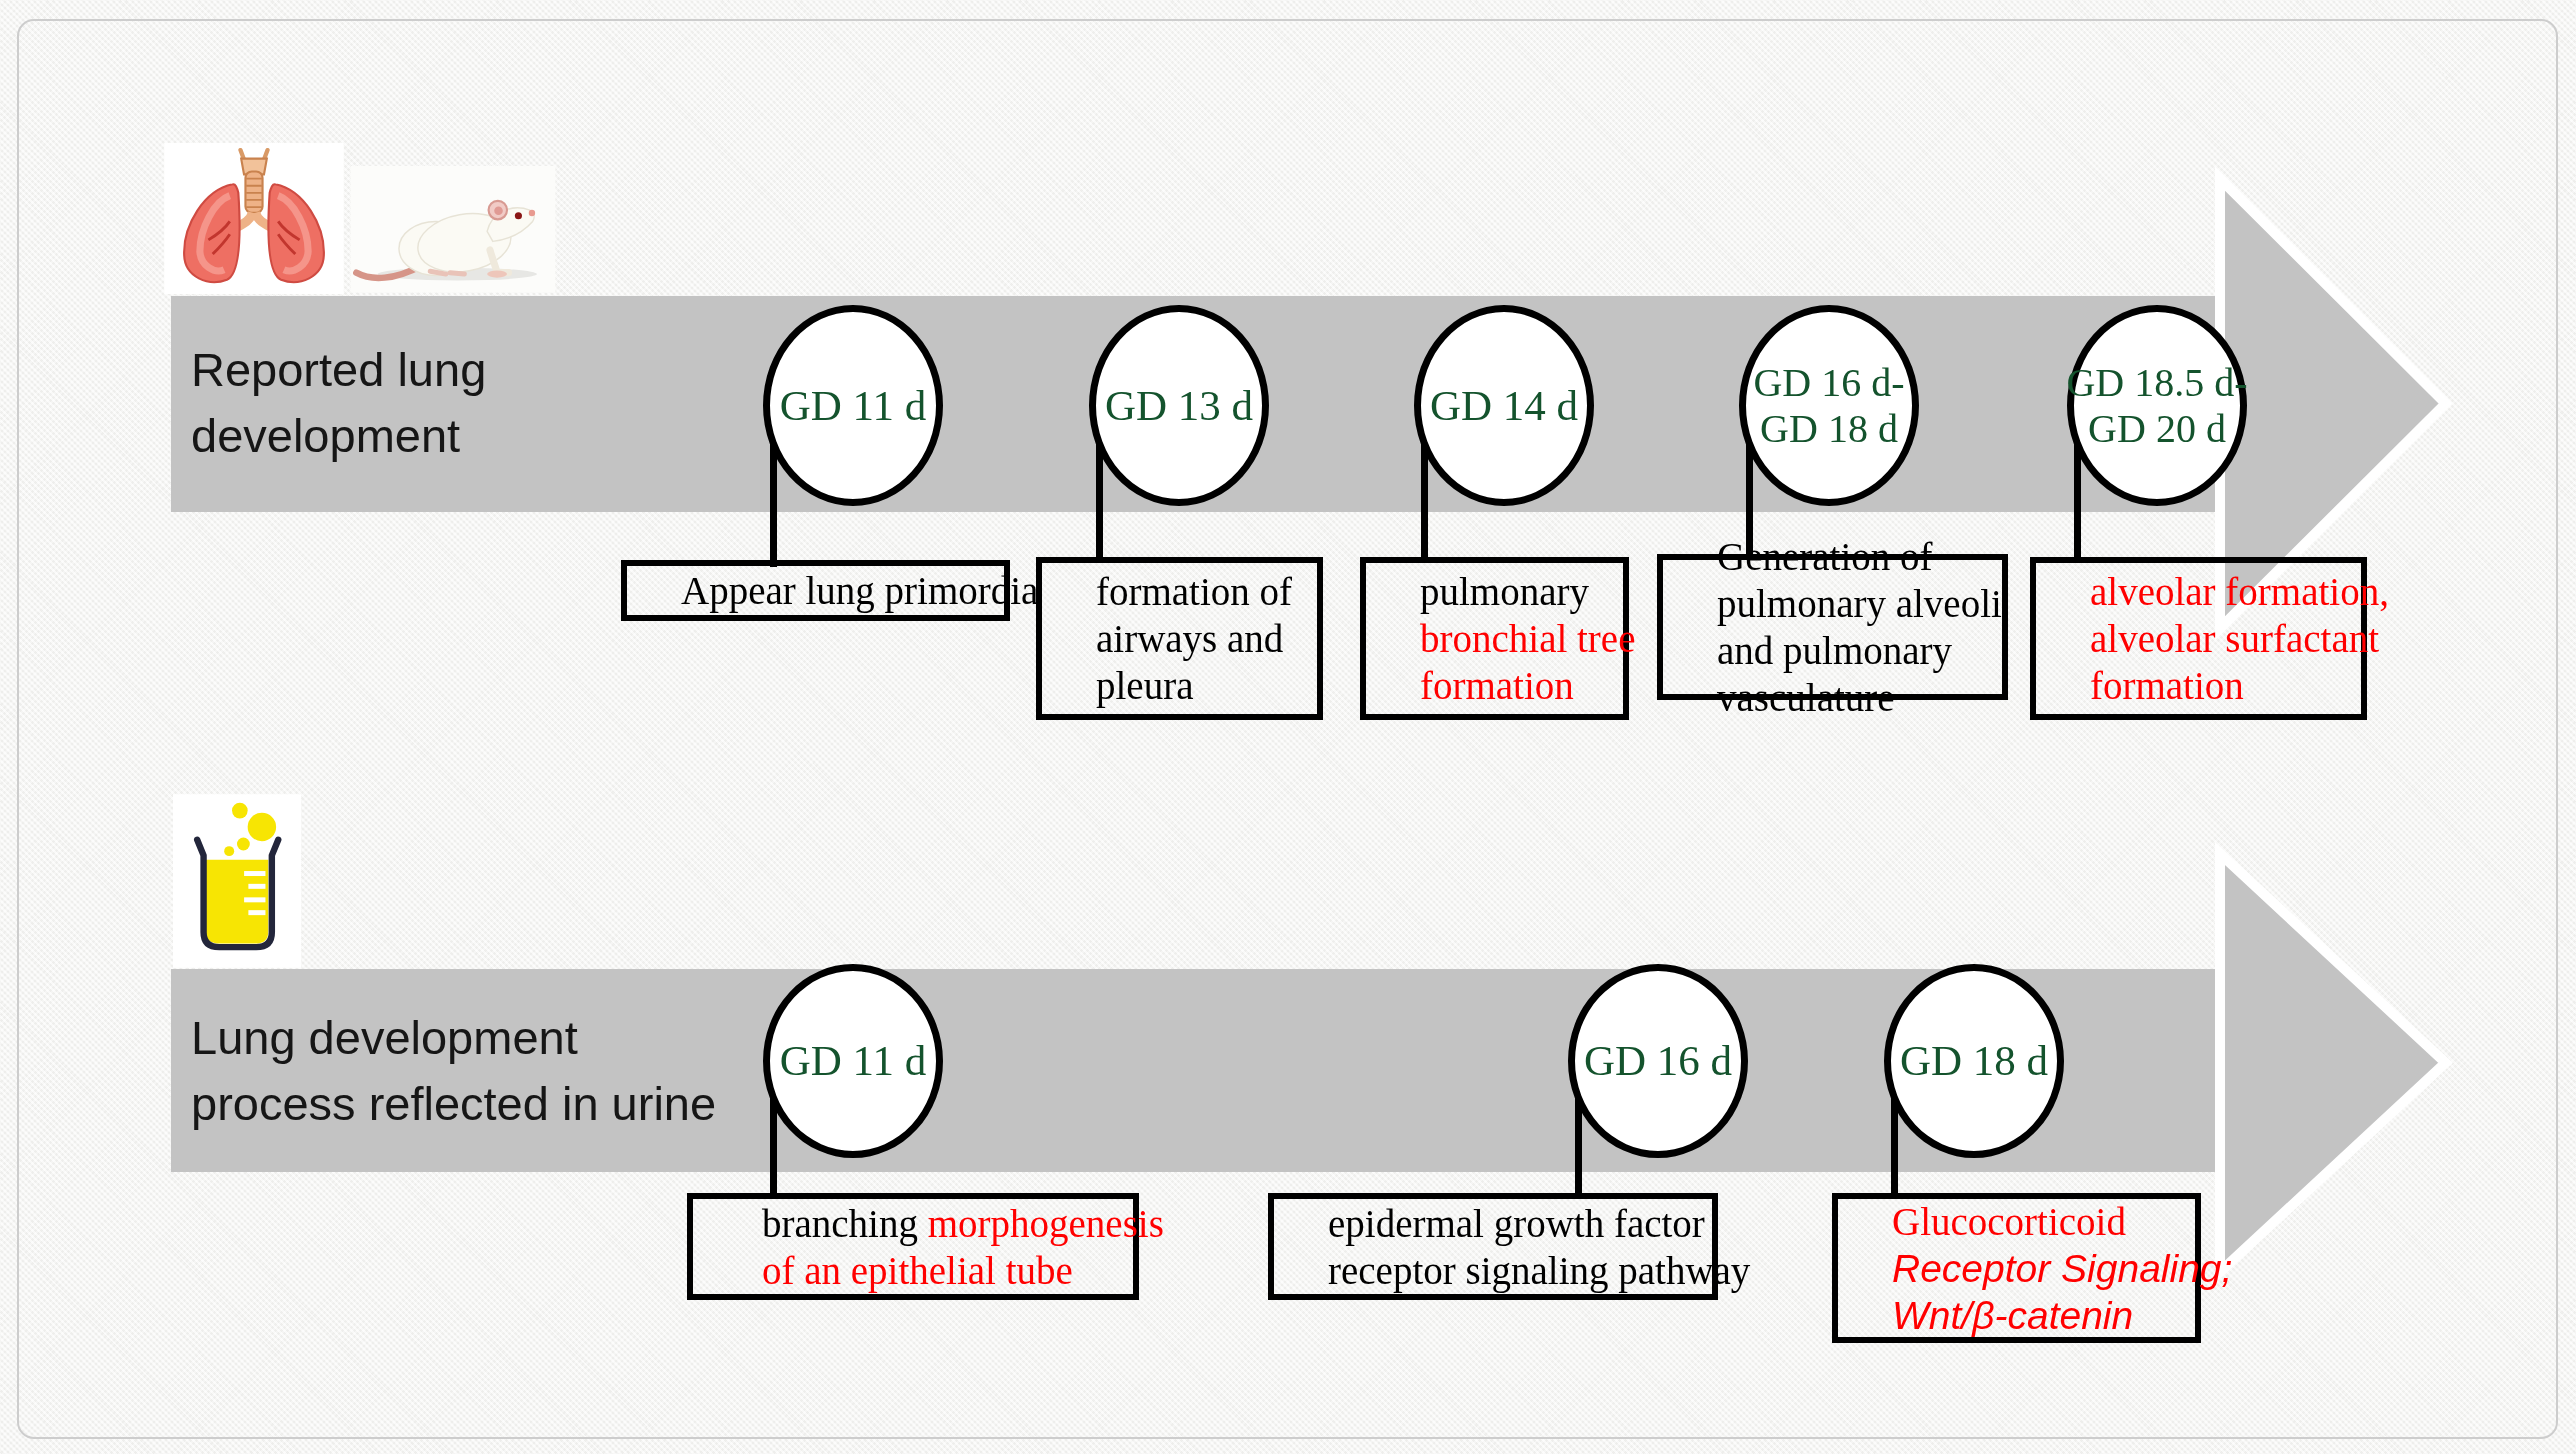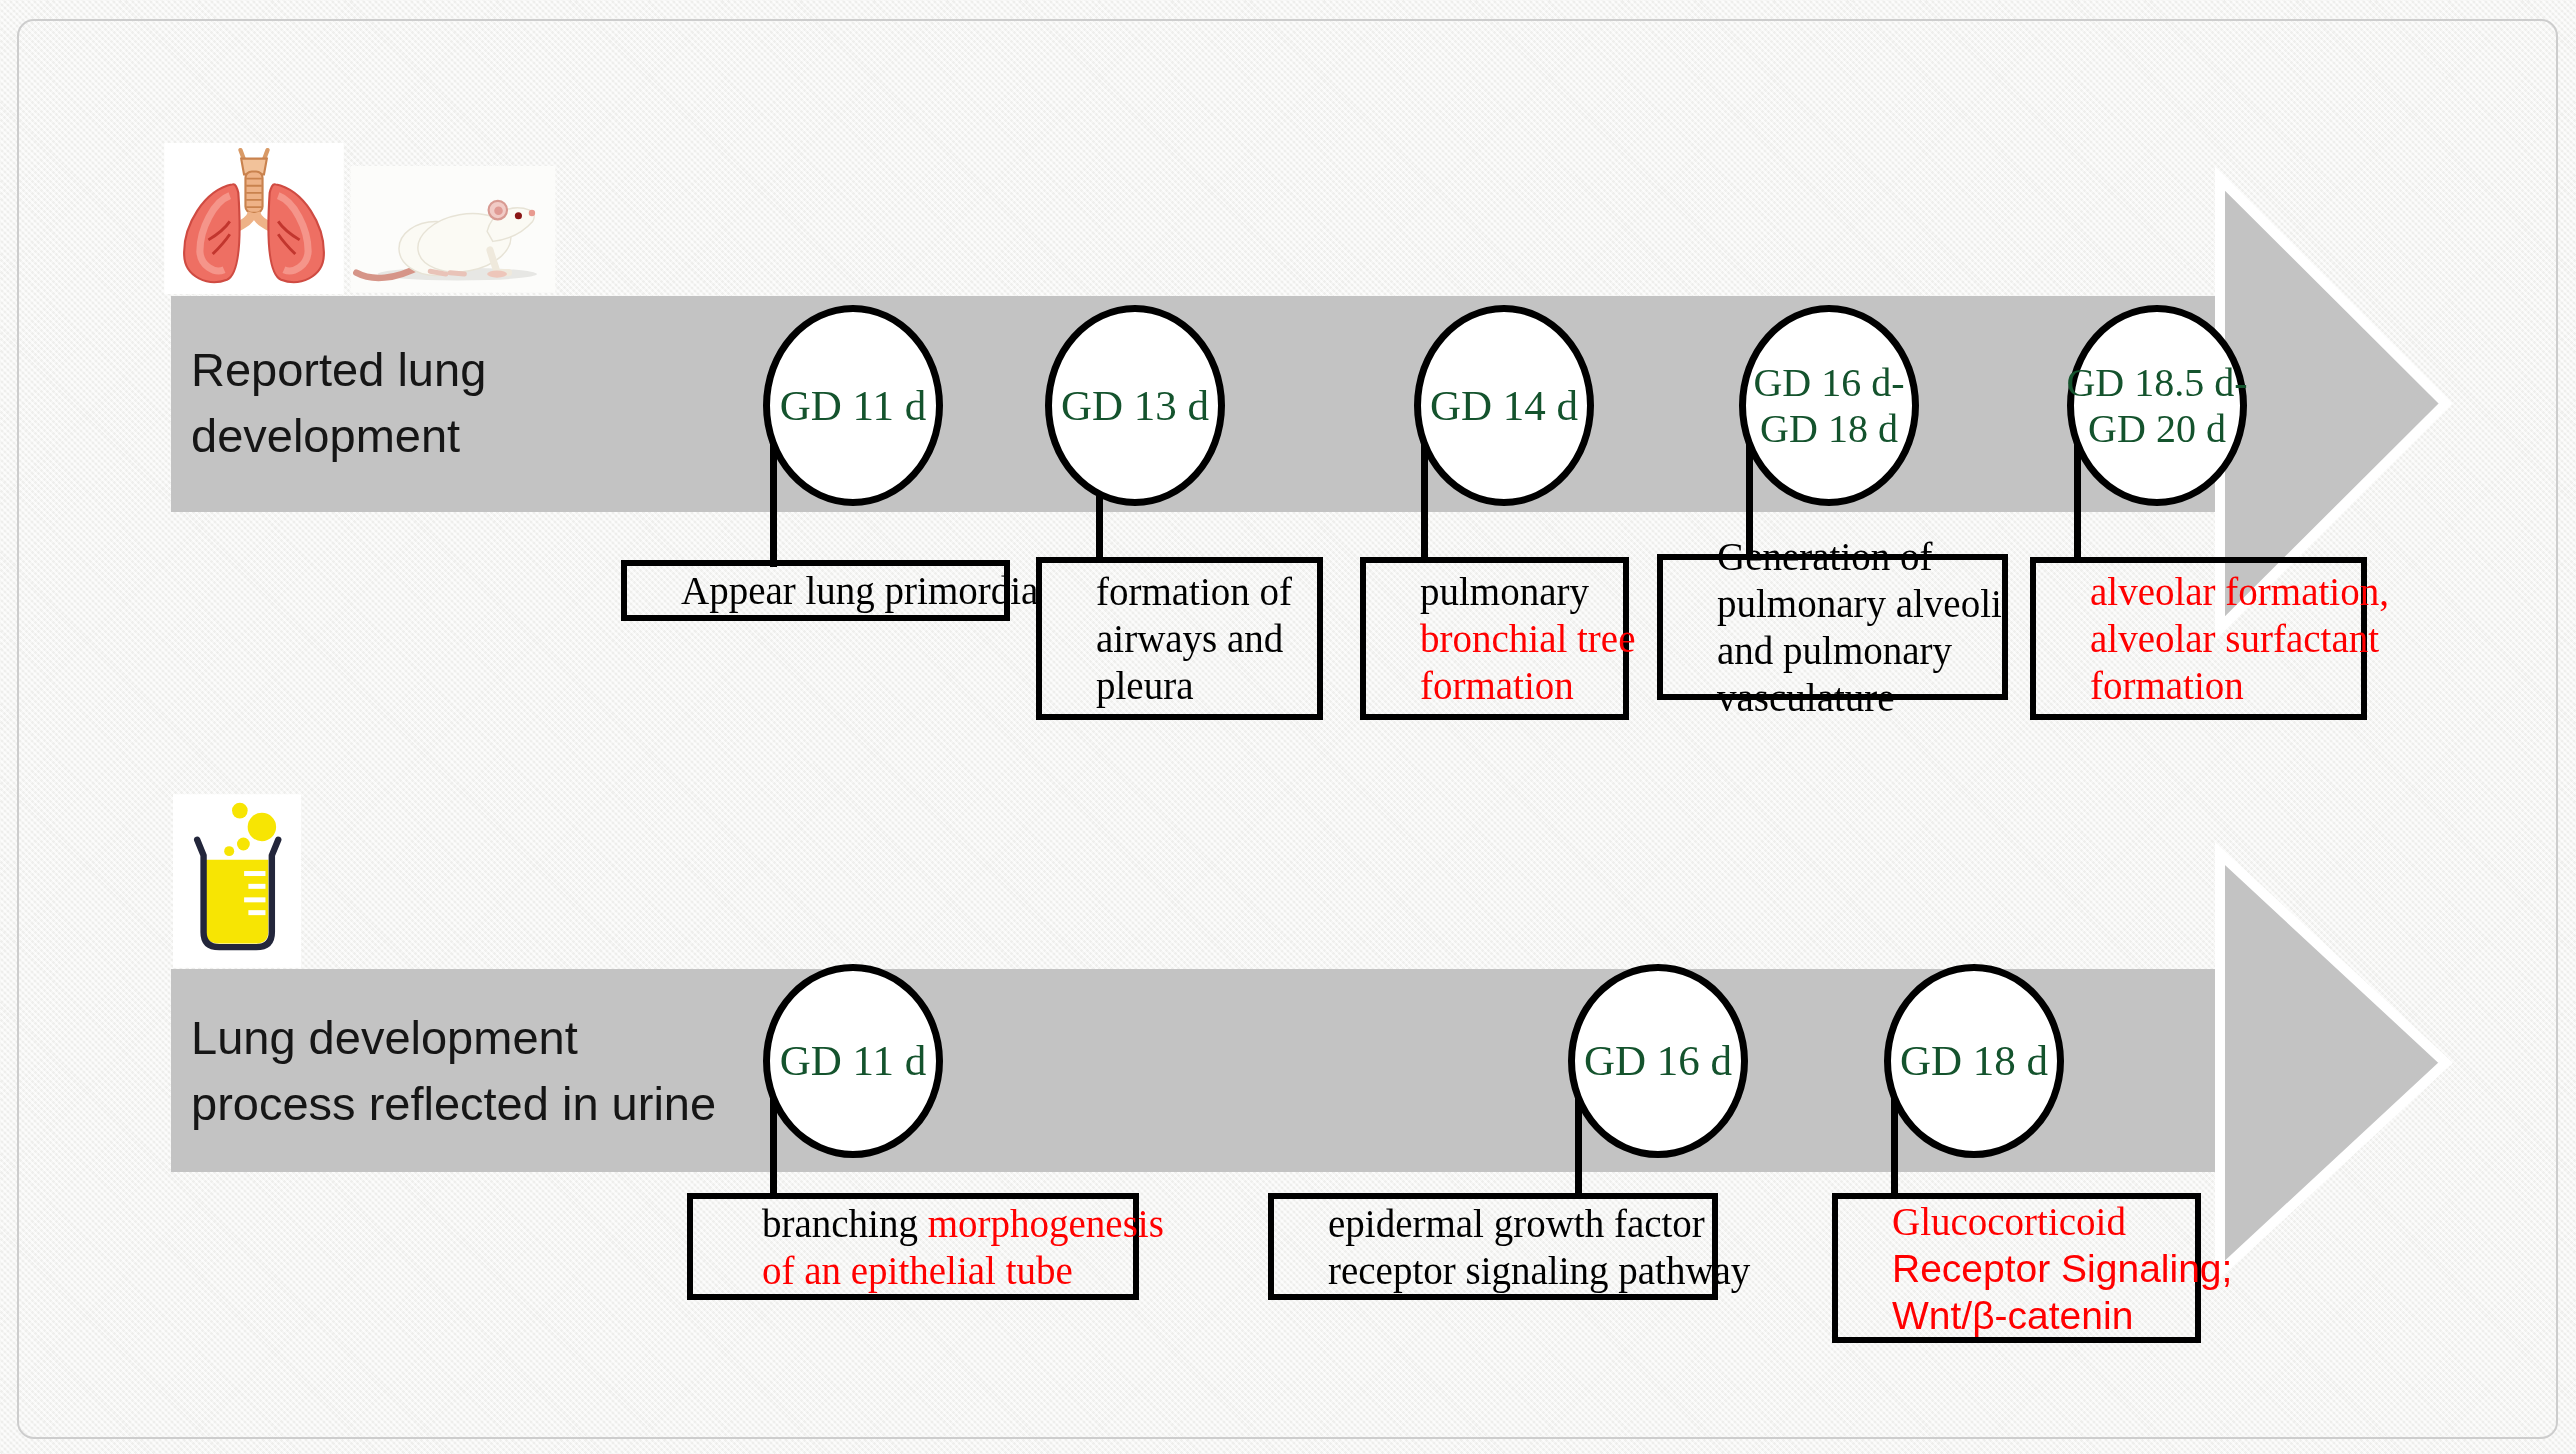--- a/index.html
+++ b/index.html
@@ -32,21 +32,21 @@
   .connector{position:absolute;width:7.1px;background:#000;}
   .note-box{
     position:absolute;box-sizing:border-box;border:6.4px solid #000;
     padding:2.9px 17px;display:flex;flex-direction:column;justify-content:center;
     font-family:"Liberation Serif","DejaVu Serif",serif;
     font-size:39px;line-height:47px;color:#000;background:transparent;
   }
   .note-line{white-space:nowrap;margin-left:37px;}
   .seg-black{color:#000000;}
   .seg-red{color:#ff0000;}
-  .font-sans{font-family:"Liberation Sans","DejaVu Sans",sans-serif;}
+  .font-sans{font-family:"Liberation Sans","DejaVu Sans",sans-serif;font-style:italic;}
   .icon{position:absolute;}
 </style>
 </head>
 <body>
 
 <div class="canvas">
 
   <div class="frame"></div>
 
   <div class="band" style="left:171px;top:296px;width:2046px;height:216px;"></div>
@@ -135,21 +135,21 @@
         <div>
           <div>GD 11 d</div>
         </div>
       </div>
       <div class="connector" style="left: 1096px; top: 406px; height: 157px;"></div>
       <div class="note-box" style="left: 1036px; top: 557px; width: 287px; height: 163px;">
         <div class="note-line"><span class="seg-black">formation of</span></div>
         <div class="note-line"><span class="seg-black">airways and</span></div>
         <div class="note-line"><span class="seg-black">pleura</span></div>
       </div>
-      <div class="milestone-circle" style="left: 1045px; top: 305px; width: 180px; height: 201px; justify-content: center;">
+      <div class="milestone-circle" style="left: 1089px; top: 305px; width: 180px; height: 201px; justify-content: center;">
         <div>
           <div>GD 13 d</div>
         </div>
       </div>
       <div class="connector" style="left: 1421px; top: 406px; height: 157px;"></div>
       <div class="note-box" style="left: 1360px; top: 557px; width: 269px; height: 163px;">
         <div class="note-line"><span class="seg-black">pulmonary</span></div>
         <div class="note-line"><span class="seg-red">bronchial tree</span></div>
         <div class="note-line"><span class="seg-red">formation</span></div>
       </div>

